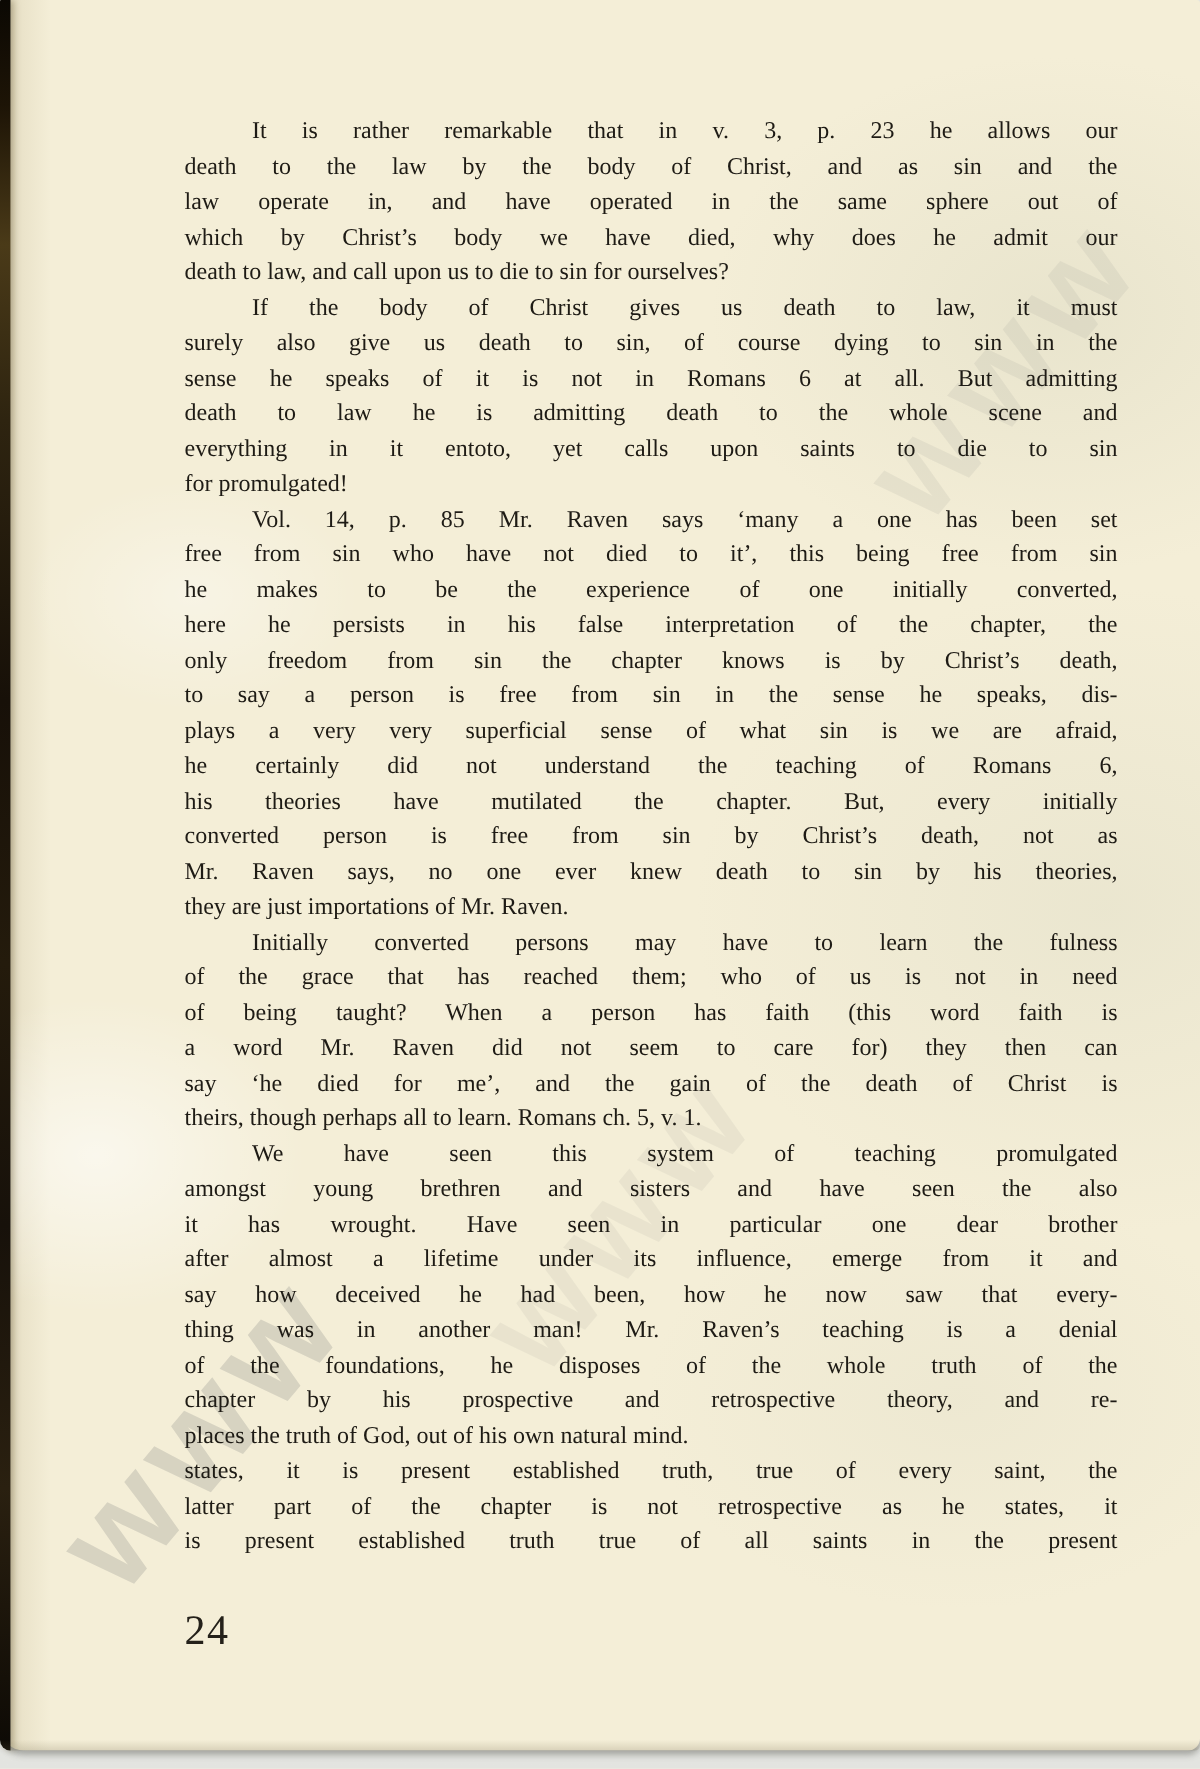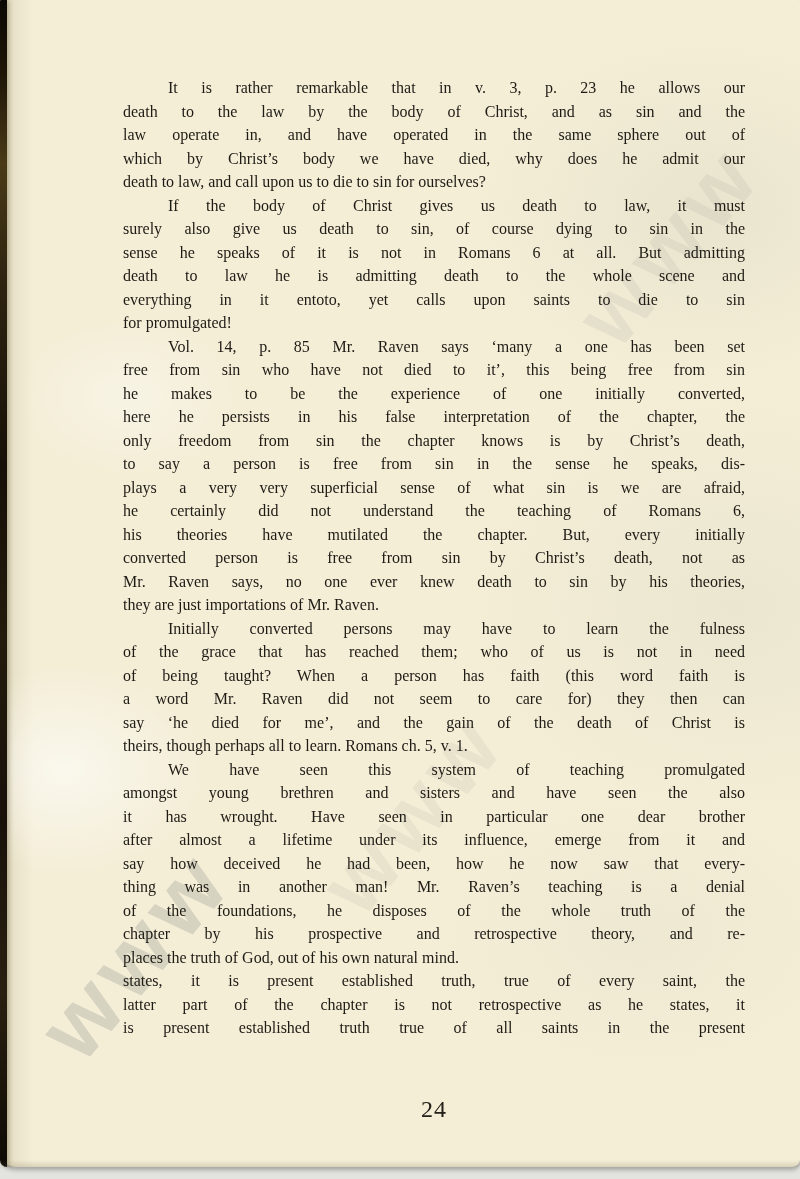--- a/index.html
+++ b/index.html
@@ -75,24 +75,24 @@
   .para { margin: 0; }
   .line {
     text-align: justify;
     text-align-last: justify;
     white-space: normal;
   }
   .line.first { text-indent: 45px; }
   .line.last  { text-align-last: left; }
   .pagenum {
     position: absolute;
-    left: 123px; top: 1096px;
+    left: 123px; top: 1072px;
     width: 622px;
-    text-align: center;
-    font-size: 24px;
+    text-align: left;
+    font-size: 28px;
     color: #24211a;
     letter-spacing: 1px;
   }
 </style>
 </head>
 <body>
 
 <div class="scan">
   <div class="page">
     <div class="spine"></div>

